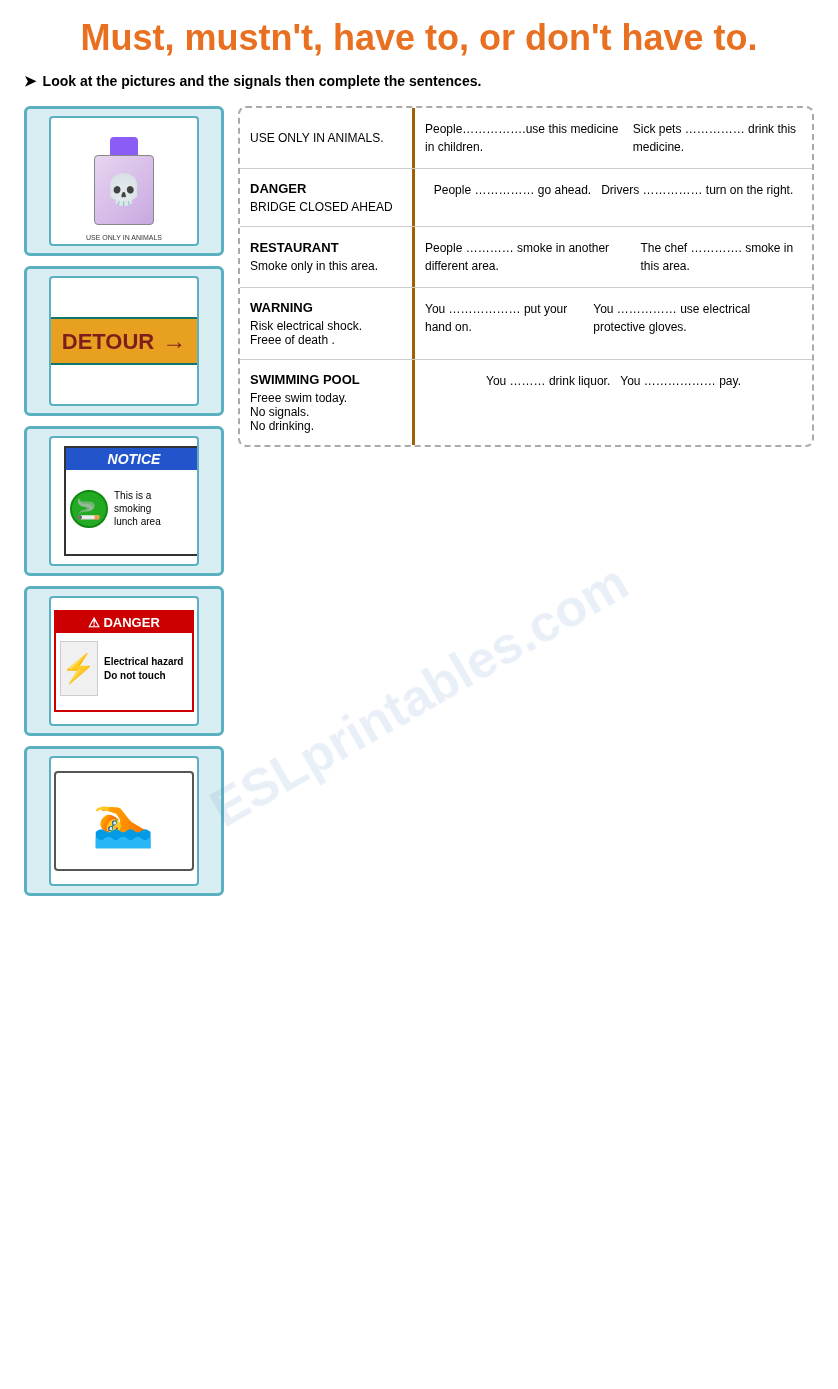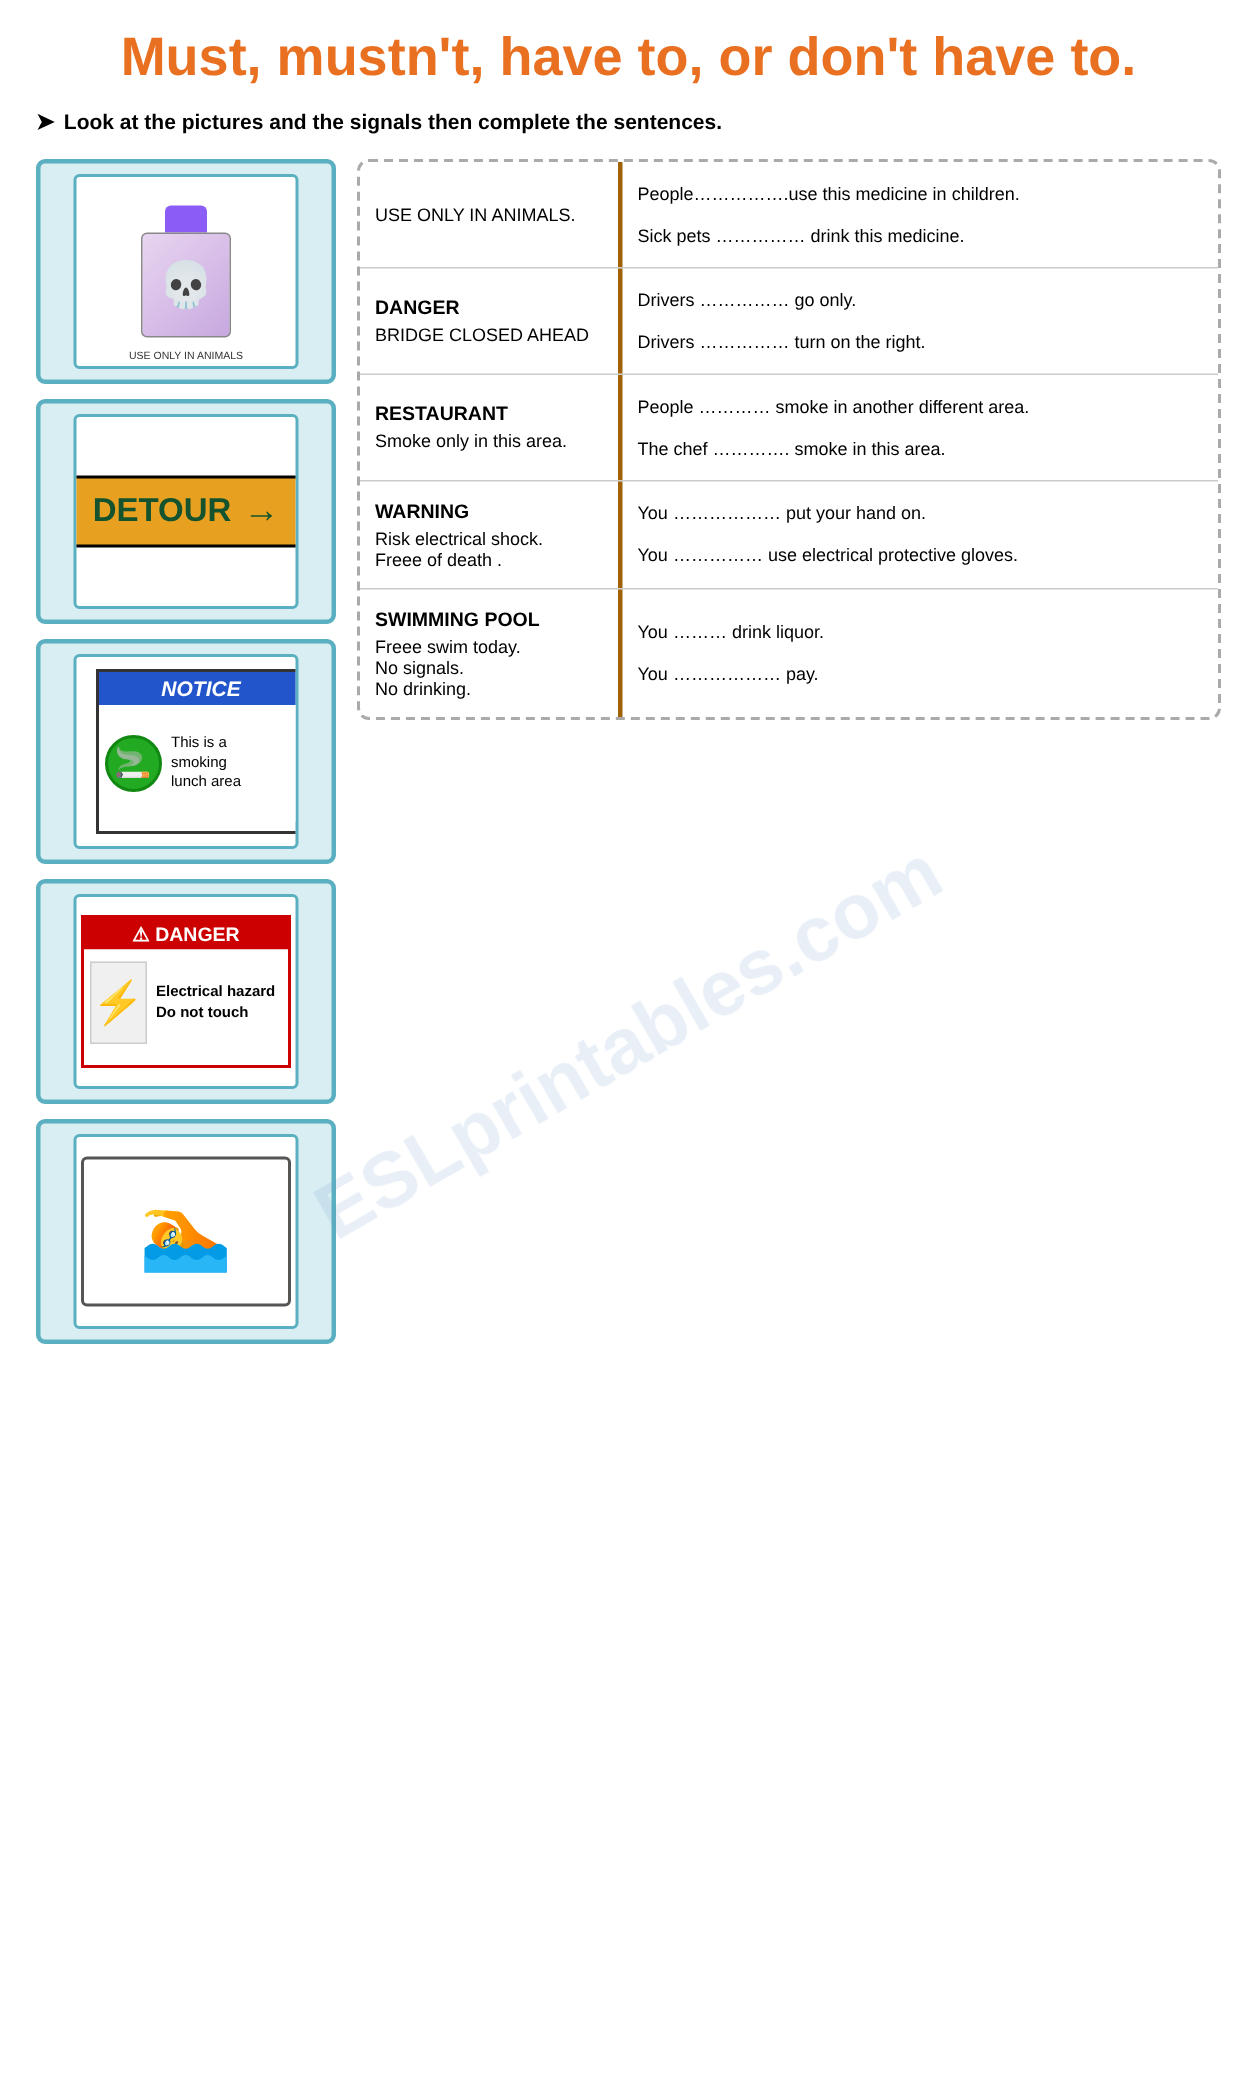--- a/index.html
+++ b/index.html
@@ -103,21 +103,21 @@
       padding: 12px 10px;
       display: flex;
       flex-direction: column;
       justify-content: center;
     }
 
     .cell-sentences {
       flex: 1;
       padding: 12px 10px;
       display: flex;
-      flex-direction: column;
+      flex-direction: row;
       justify-content: center;
       gap: 10px;
     }
 
     .signal-title {
       font-weight: bold;
       font-size: 13px;
       margin-bottom: 4px;
     }
 
@@ -171,29 +171,29 @@
 
     
     .detour-sign {
       display: flex;
       flex-direction: column;
       align-items: center;
       gap: 4px;
     }
     .detour-box {
       background: #e8a020;
-      color: #14532d;
+      color: #7f1d1d;
       font-weight: bold;
       font-size: 22px;
       padding: 8px 18px;
       border-radius: 3px;
       display: flex;
-      align-items: flex-start;
+      align-items: flex-end;
       gap: 8px;
-      border: 2px solid #000000;
+      border: 2px solid #0f766e;
     }
     .detour-arrow {
       font-size: 24px;
     }
 
     
     .notice-sign {
       width: 140px;
       height: 110px;
       border: 2px solid #333;
@@ -404,21 +404,21 @@
           <div class="sentence-line">Sick pets  ……………  drink this medicine.</div>
         </div>
       </div>
 
       <div class="table-row">
         <div class="cell-signal">
           <div class="signal-title">DANGER</div>
           <div class="signal-text">BRIDGE CLOSED AHEAD</div>
         </div>
         <div class="cell-sentences">
-          <div class="sentence-line">Drivers ……………  go only.</div>
+          <div class="sentence-line">People ……………  go ahead.</div>
           <div class="sentence-line">Drivers  ……………  turn on the right.</div>
         </div>
       </div>
 
       <div class="table-row">
         <div class="cell-signal">
           <div class="signal-title">RESTAURANT</div>
           <div class="signal-text">Smoke only in this area.</div>
         </div>
         <div class="cell-sentences">

